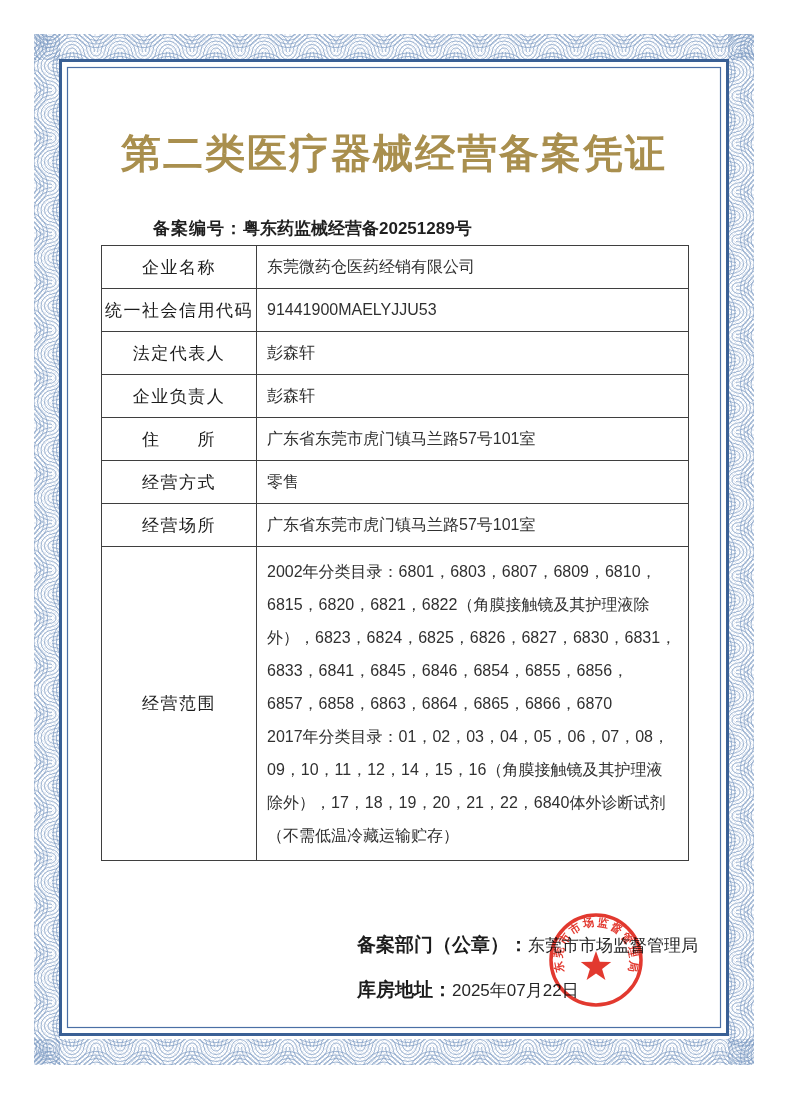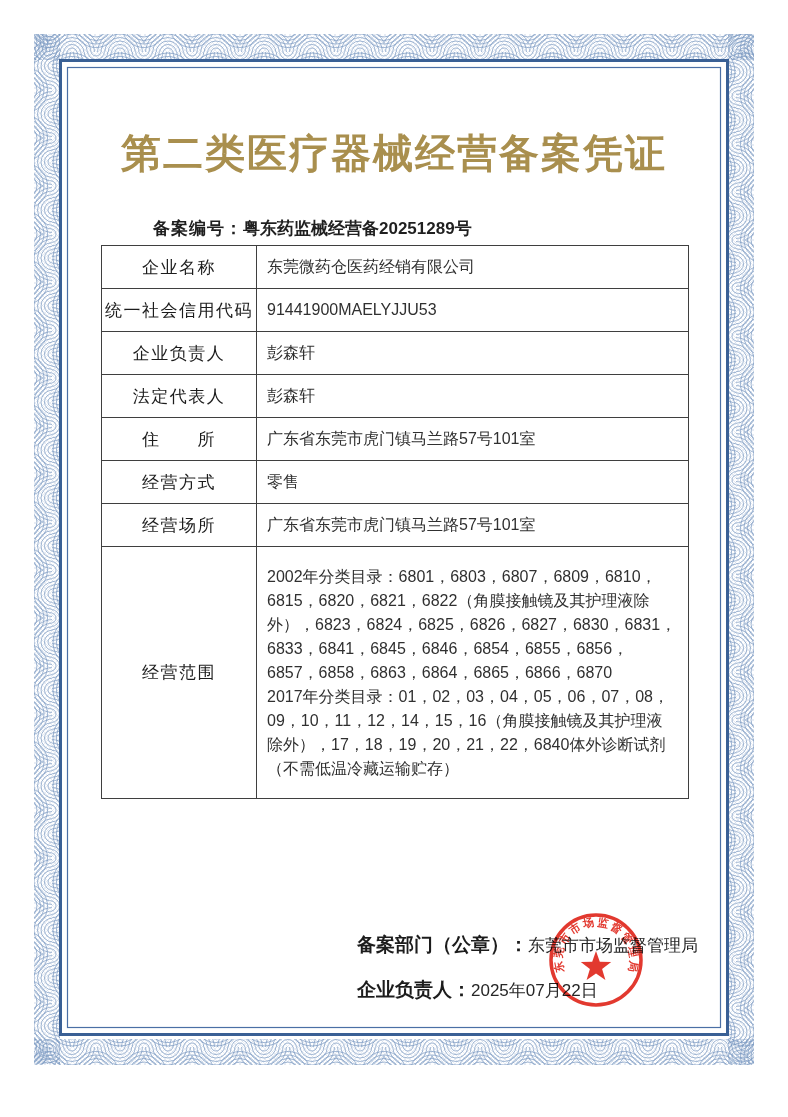--- a/index.html
+++ b/index.html
@@ -50,21 +50,21 @@
     margin-left:7px;
   }
   td.val{
     padding:4px 10px;
     font-family:"Liberation Sans",sans-serif;
     font-size:16px;
     color:#303030;
   }
   td.val.scope{
     white-space:pre-wrap;
-    line-height:24px;
+    line-height:33px;
     padding:8px 10px;
   }
   tr.r-s{height:43px;}
   tr.r-m{height:78px;}
   tr.r-l{height:252px;}
 
   .footer-line{
     position:absolute;left:357px;
     display:flex;align-items:baseline;
     white-space:nowrap;
@@ -159,25 +159,25 @@
     <tbody>
       <tr class="r-s">
         <td class="lbl">企业名称</td>
         <td class="val">东莞微药仓医药经销有限公司</td>
       </tr>
       <tr class="r-s">
         <td class="lbl">统一社会信用代码</td>
         <td class="val">91441900MAELYJJU53</td>
       </tr>
       <tr class="r-s">
+        <td class="lbl">法定代表人</td>
+        <td class="val">彭森轩</td>
+      </tr>
+      <tr class="r-s">
         <td class="lbl">企业负责人</td>
-        <td class="val">彭森轩</td>
-      </tr>
-      <tr class="r-s">
-        <td class="lbl">法定代表人</td>
         <td class="val">彭森轩</td>
       </tr>
       <tr class="r-s">
         <td class="lbl">住　　所</td>
         <td class="val">广东省东莞市虎门镇马兰路57号101室</td>
       </tr>
       <tr class="r-s">
         <td class="lbl">经营方式</td>
         <td class="val">零售</td>
       </tr>
@@ -191,21 +191,21 @@
 2017年分类目录：01，02，03，04，05，06，07，08，09，10，11，12，14，15，16（角膜接触镜及其护理液除外），17，18，19，20，21，22，6840体外诊断试剂（不需低温冷藏运输贮存）</td>
       </tr>
     </tbody>
   </table>
 
   <div class="footer-line dept">
     <span class="f-label">备案部门（公章）：</span>
       <span class="f-value">东莞市市场监督管理局</span>
   </div>
   <div class="footer-line date">
-    <span class="f-label">企业负责人：</span>
+    <span class="f-label">库房地址：</span>
       <span class="f-value">2025年07月22日</span>
   </div>
 
   <svg class="seal-svg" viewBox="0 0 100 100" xmlns="http://www.w3.org/2000/svg">
     <circle cx="48" cy="48" r="45" fill="none" stroke="#df2318" stroke-width="3.5"></circle>
     <polygon points="48,39 51.8,49.8 63.2,50.1 54.1,57 57.4,67.9 48,61.4 38.6,67.9 41.9,57 32.8,50.1 44.2,49.8" fill="#df2318"></polygon>
     <defs>
       <path id="sealArc" d="M 16.1 59.6 A 34 34 0 1 1 79.9 59.6" fill="none"></path>
     </defs>
     <text font-size="11" fill="#df2318" font-family="Liberation Sans, sans-serif" font-weight="bold">

